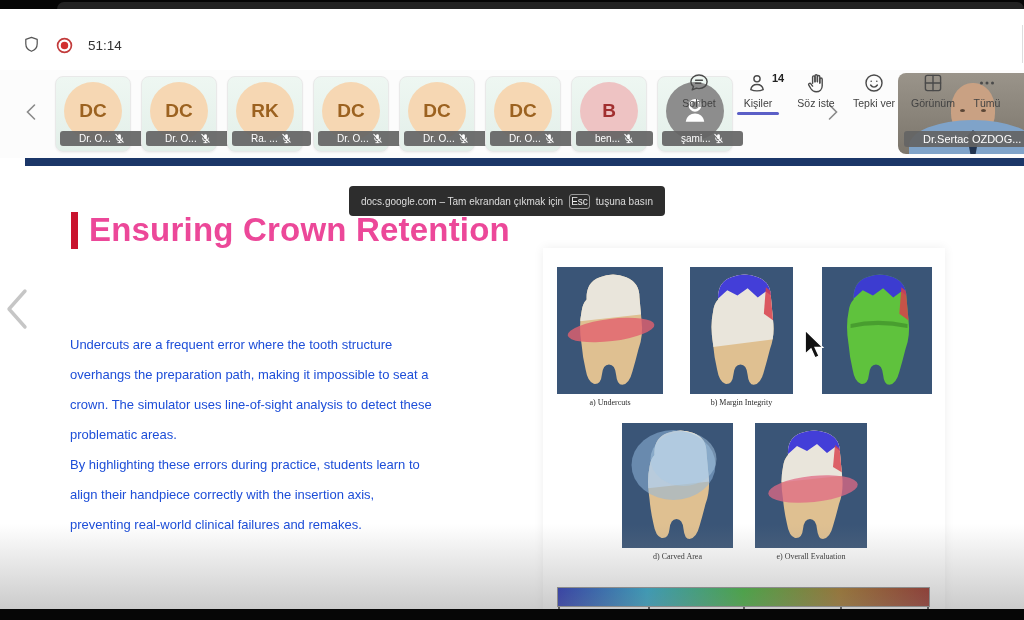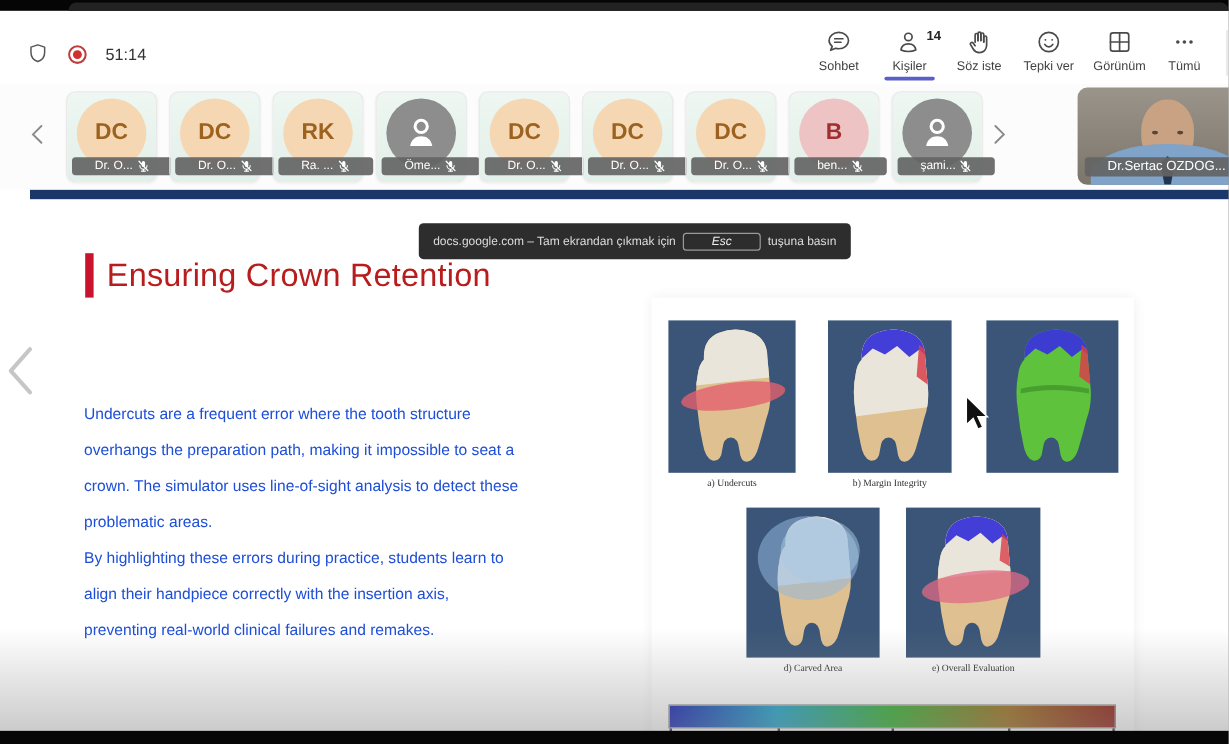--- a/index.html
+++ b/index.html
@@ -10,21 +10,21 @@
   .top-strip{position:absolute;left:0;top:0;width:100%;height:9px;background:#050505;z-index:20;}
   .win-top{position:absolute;left:57px;top:2px;right:0;height:7px;background:#222;border-radius:12px 12px 0 0;z-index:21;}
   .bottom-strip{position:absolute;left:0;top:609px;width:100%;height:11px;background:#060606;z-index:20;}
 
   
   .mtg-bar{position:absolute;left:0;top:9px;width:100%;height:61px;background:#fff;z-index:10;}
   .rec-group{position:absolute;left:22px;top:26px;display:flex;align-items:center;gap:15px;}
   .timer{font-size:13.5px;color:#333;}
   .tb-group{position:absolute;left:670px;top:12px;display:flex;}
   .tb-btn{display:flex;flex-direction:column;align-items:center;justify-content:flex-start;gap:2px;padding-top:2px;cursor:pointer;}
-  .tb-btn .ic{position:relative;height:24px;display:flex;align-items:center;justify-content:flex-end;}
+  .tb-btn .ic{position:relative;height:24px;display:flex;align-items:center;justify-content:flex-end;margin-top:48px;}
   .tb-label{font-size:10.5px;color:#424242;white-space:nowrap;}
   .tb-count{position:absolute;left:25px;top:1px;font-size:11px;font-weight:bold;color:#222;}
   .tb-underline{width:42px;height:3px;border-radius:2px;background:#5b5fc7;margin-top:1px;}
   .tb-divider{width:1px;height:38px;background:#ddd;margin:4px 8px 0 10px;}
   .tbsvg{stroke:#4a4a4a;fill:none;stroke-width:1.4;stroke-linecap:round;stroke-linejoin:round;}
 
   
   .strip{position:absolute;left:0;top:70px;width:100%;height:88px;background:#fcfcfc;z-index:9;}
   .strip-chev{position:absolute;top:33px;cursor:pointer;}
   .strip-chev.left{left:24px;}
@@ -56,24 +56,24 @@
 
   
   .navy-bar{position:absolute;left:25px;top:158px;width:999px;height:8px;background:#1b3668;z-index:8;}
 
   
   .slide{position:absolute;left:0;top:166px;width:1024px;height:443px;background:#fff;}
   .slide-fade{position:absolute;left:0;bottom:0;width:100%;height:85px;z-index:5;pointer-events:none;
               background:linear-gradient(180deg,rgba(150,150,150,0),rgba(140,140,140,.45));}
   .toast{position:absolute;left:349px;top:20px;height:30px;display:inline-flex;align-items:center;gap:6px;
          background:#2d2d2d;border-radius:4px;padding:0 12px;color:#ddd;font-size:10px;white-space:nowrap;z-index:4;}
-  .esc-key{border:1px solid #9a9a9a;border-radius:3px;padding:1px 23px;font-size:10px;color:#eee;font-style:italic;}
+  .esc-key{border:1px solid #9a9a9a;border-radius:3px;padding:1px 1px;font-size:10px;color:#eee;}
   .title-row{position:absolute;left:71px;top:45px;display:flex;align-items:center;}
   .title-accent{width:7px;height:37px;background:#c9132e;}
-  .slide-title{margin:0 0 0 11px;font-size:27px;font-weight:normal;color:#b91c1c;letter-spacing:.2px;}
+  .slide-title{margin:0 0 0 11px;font-size:33px;font-weight:bold;color:#ec4899;letter-spacing:.2px;}
   .body-text{position:absolute;left:70px;top:164px;width:520px;font-size:13px;line-height:30px;color:#1d4ed8;
              white-space:pre-line;}
   .slide-chev{position:absolute;left:2px;top:120px;}
 
   
   .fig-card{position:absolute;left:543px;top:82px;width:402px;height:372px;background:#fff;
             box-shadow:0 0 10px rgba(0,0,0,.07);font-family:Liberation Serif, serif;}
   .panel{position:absolute;background:#3a5577;}
   .panel svg{width:100%;height:100%;display:block;}
   .pA{left:14px;top:19px;width:106px;height:127px;}
@@ -244,33 +244,20 @@
             <span>RK</span>
           </div>
         <div class="pill">
           <span>Ra. ...</span>
           <svg class="mic">
               <use href="#micoff"></use>
             </svg>
         </div>
       </div>
       <div class="tile">
-        <div class="avatar avatar--gray">
-          <svg width="34" height="34" viewBox="0 0 24 24">
-              <use href="#personglyph"></use>
-            </svg>
-        </div>
-        <div class="pill">
-          <span>Öme...</span>
-          <svg class="mic">
-              <use href="#micoff"></use>
-            </svg>
-        </div>
-      </div>
-      <div class="tile">
         <div class="avatar avatar--peach">
             <span>DC</span>
           </div>
         <div class="pill">
           <span>Dr. O...</span>
           <svg class="mic">
               <use href="#micoff"></use>
             </svg>
         </div>
       </div>

